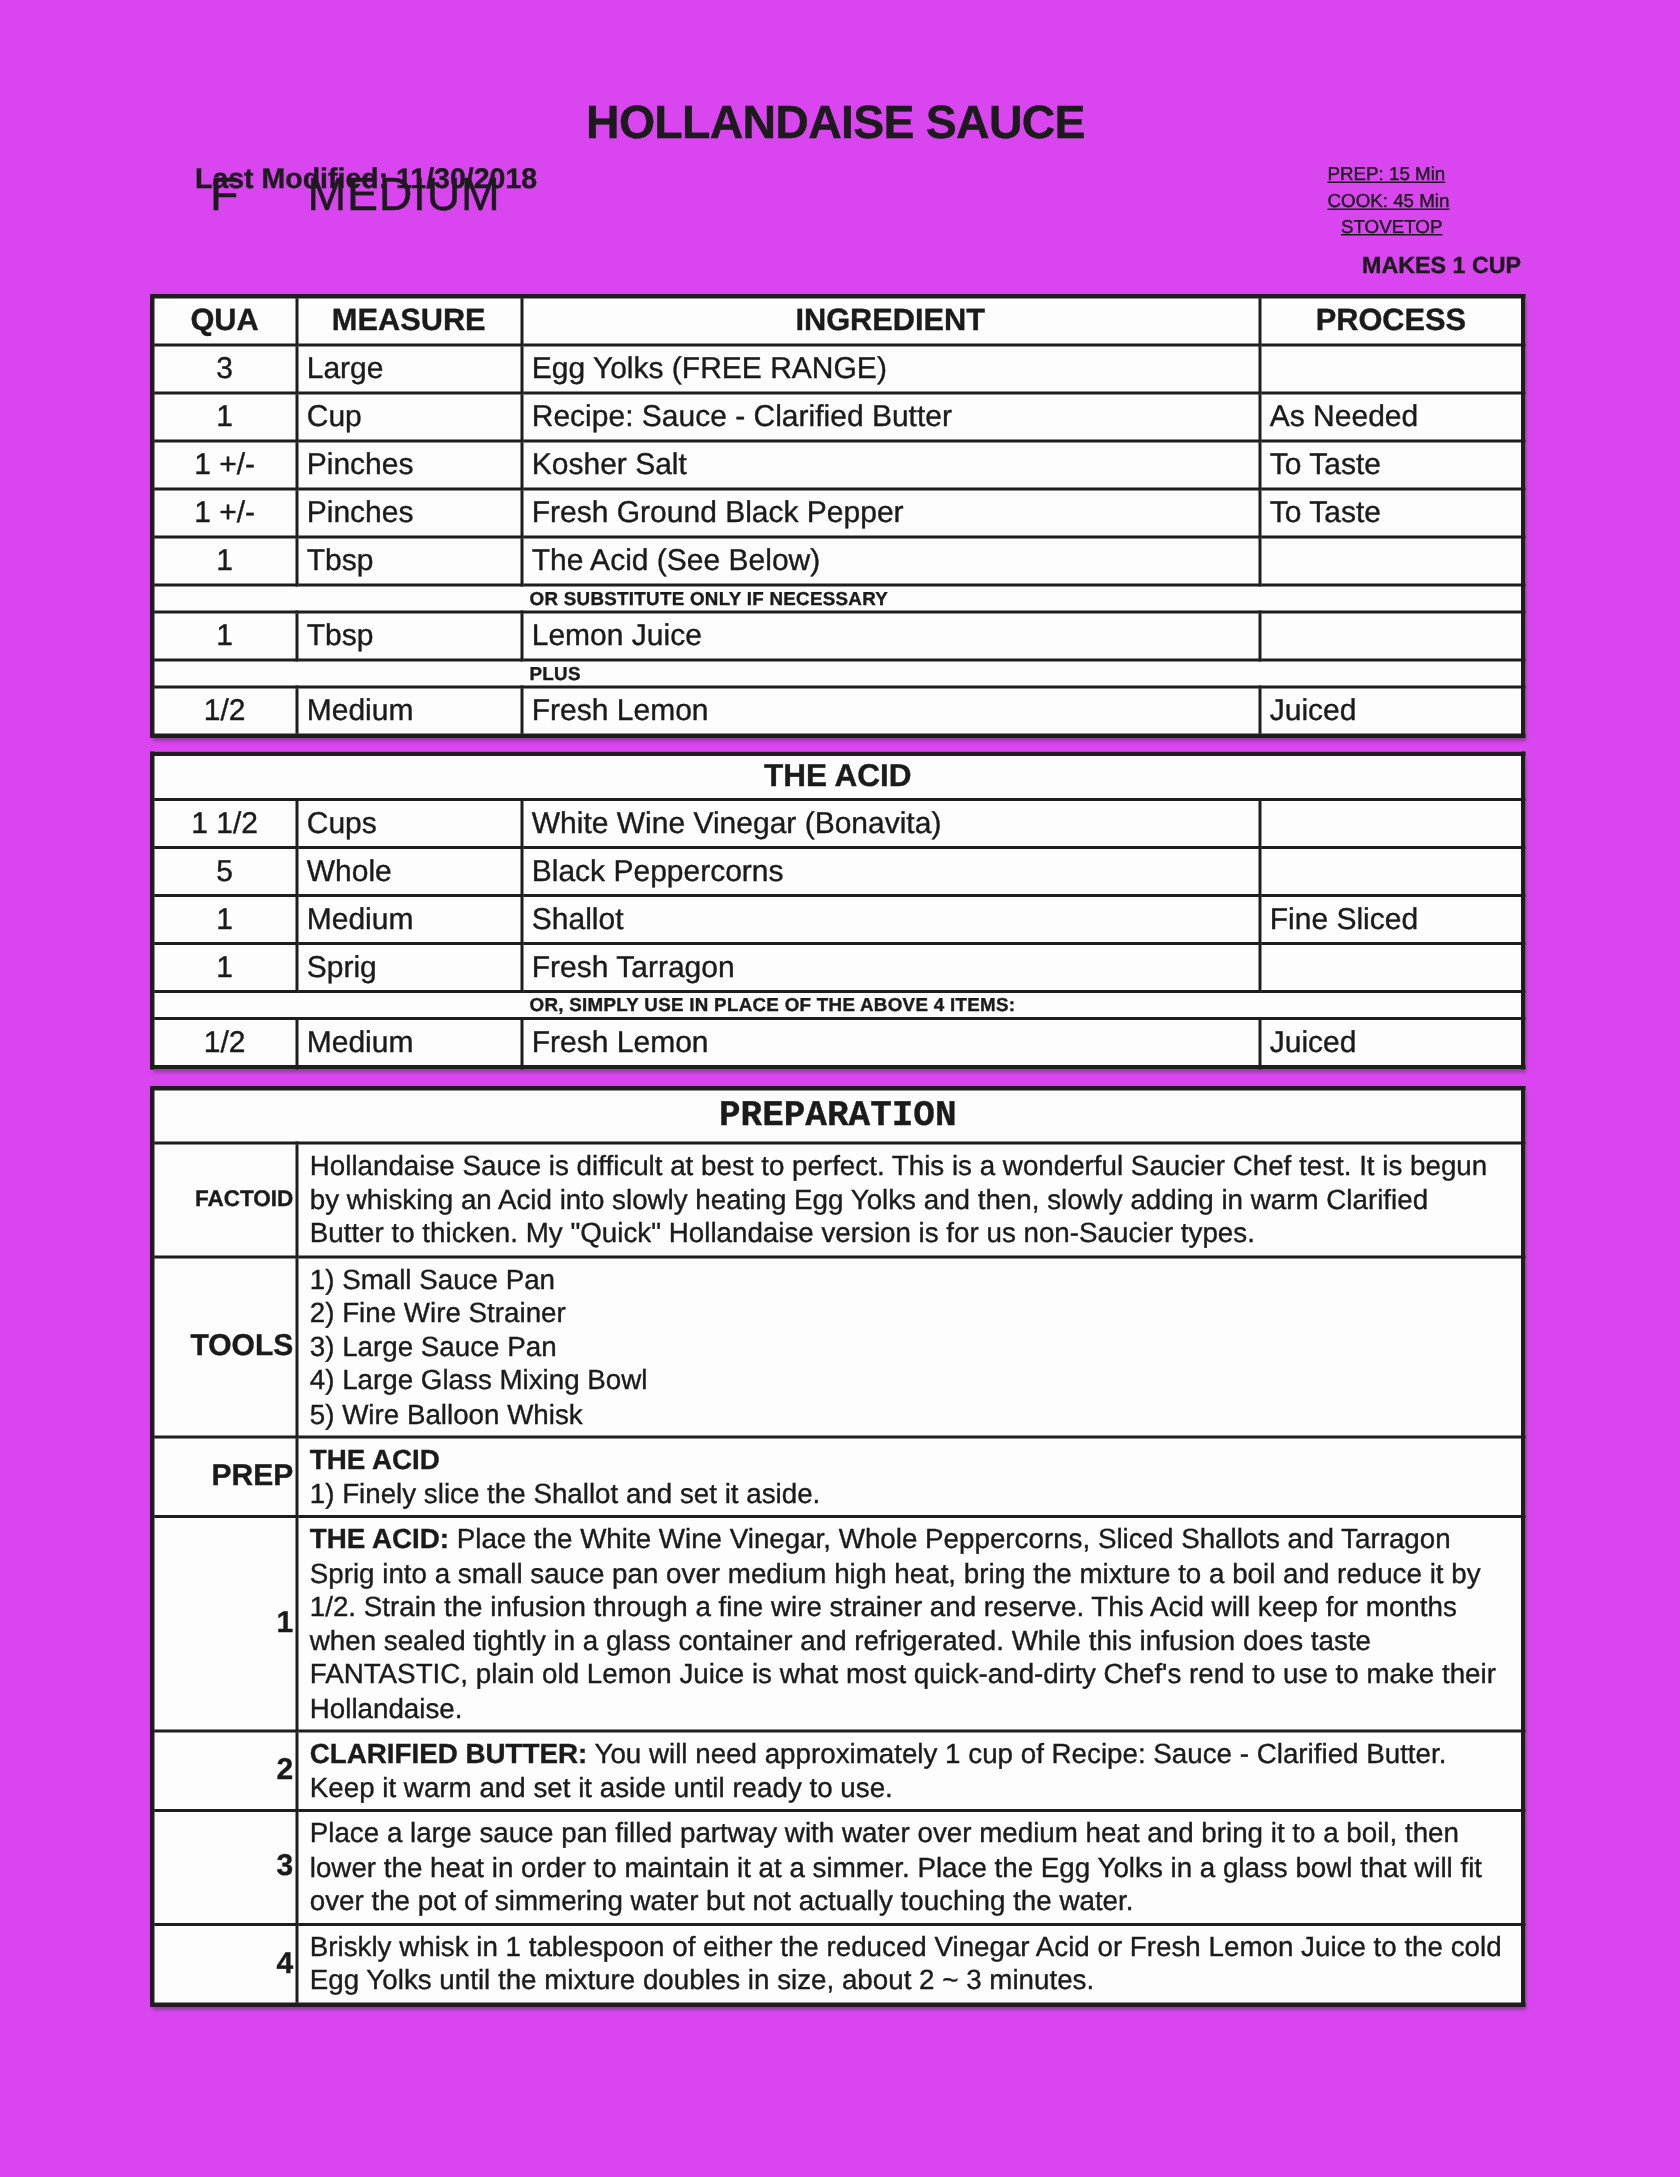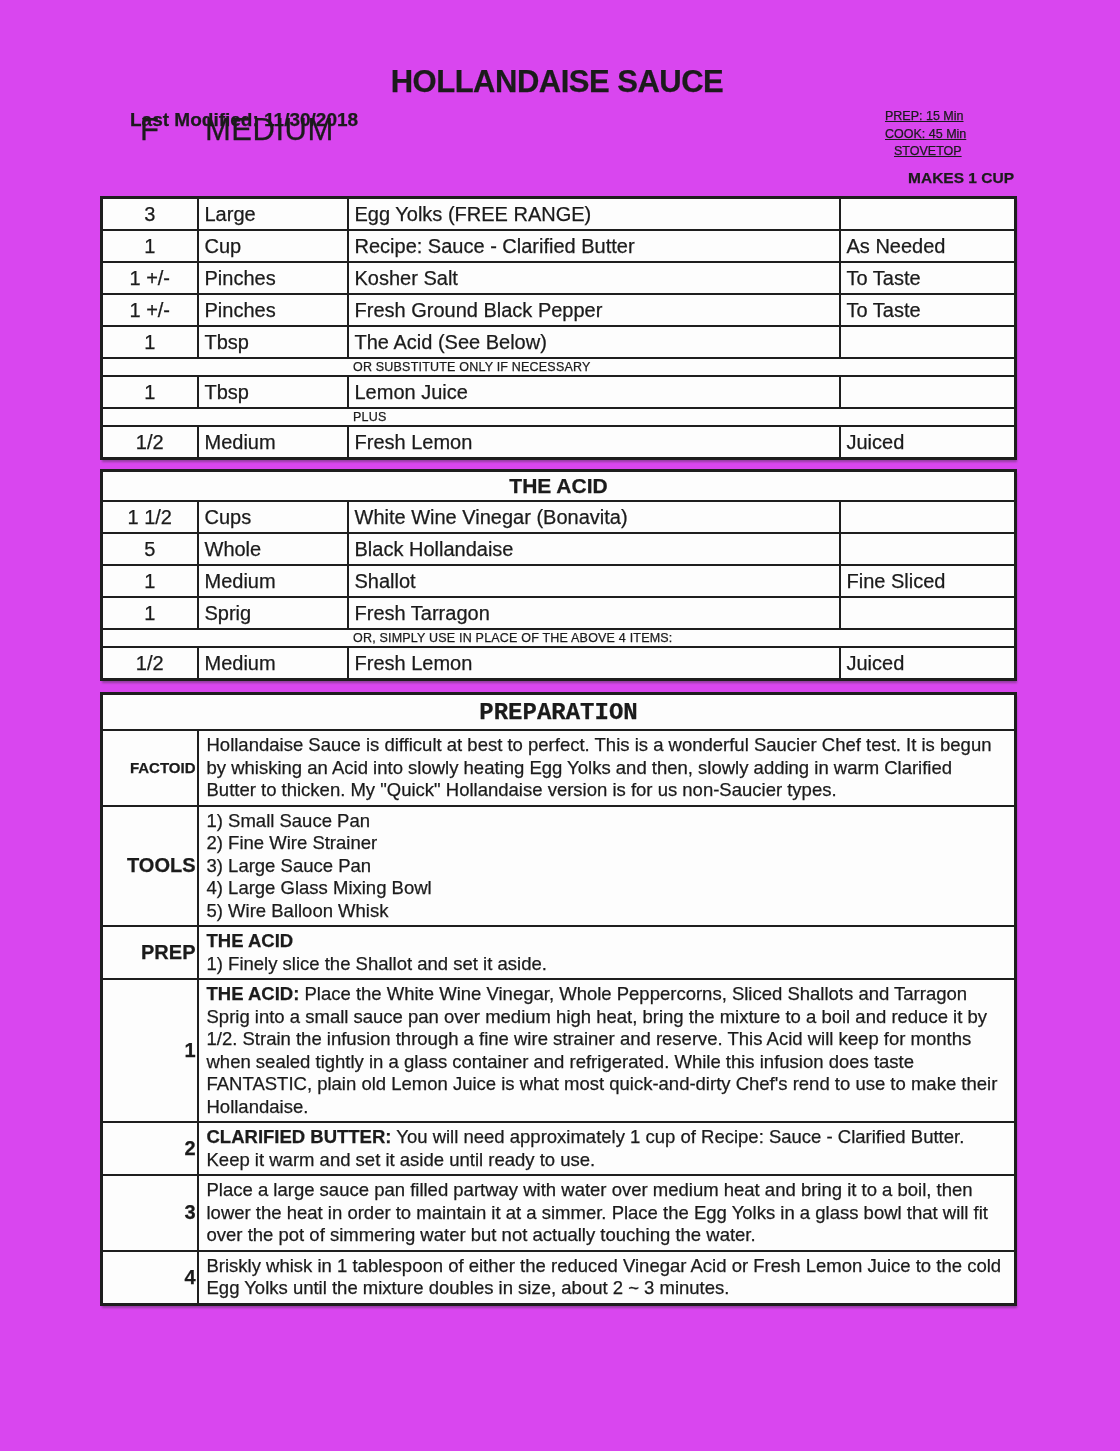--- a/index.html
+++ b/index.html
@@ -26,21 +26,21 @@
   .content{position:absolute;left:100px;top:196px;width:914px;}
   table{border-collapse:collapse;table-layout:fixed;width:914px;background:#fdfdfd;
     box-shadow:1px 3px 2px -1px rgba(50,50,50,.4);}
   table.ing{margin-bottom:9px;}
   table.acid{margin-bottom:11px;}
   td{border:2px solid #1e1e1e;overflow:hidden;white-space:nowrap;}
   table{border:3px solid #1e1e1e;}
   .ing td,.acid td{height:30px;font-size:20px;padding:0 6px;vertical-align:middle;}
   td.qua{text-align:center;padding:0 2px;}
   td.colhead{font-weight:700;text-align:center;font-size:20.5px;}
-  td.note{height:16px;font-size:12.5px;font-weight:400;padding-left:250px;letter-spacing:0.2px;}
+  td.note{height:16px;font-size:12.5px;font-weight:700;padding-left:250px;letter-spacing:0.2px;}
   td.tabletitle{height:28px;text-align:center;font-weight:700;font-size:21px;}
 
   
   .prep td{font-size:18.5px;vertical-align:middle;}
   td.preptitle{height:32px;text-align:center;font-weight:700;font-size:24px;font-family:Liberation Mono, monospace;}
   td.rowlabel{text-align:right;font-weight:700;font-size:20px;}
   td.rowlabel.small{font-size:15px;}
   td.body{white-space:normal;line-height:22.5px;padding:3px 12px 3px 8px;}
   .lead{font-weight:700;}
   .ul{}
@@ -65,20 +65,26 @@
   <div class="content">
 
     <table class="ing">
       <colgroup>
           <col style="width:96px">
           <col style="width:150px">
           <col style="width:492px">
           <col style="width:176px">
         </colgroup>
       <tbody>
+          <tr>
+        <td class="colhead">QUA</td>
+        <td class="colhead">MEASURE</td>
+        <td class="colhead">INGREDIENT</td>
+        <td class="colhead">PROCESS</td>
+      </tr>
       <tr>
         <td class="qua">3</td>
         <td>Large</td>
         <td>Egg Yolks (FREE RANGE)</td>
         <td></td>
       </tr>
       <tr>
         <td class="qua">1</td>
         <td>Cup</td>
         <td>Recipe: Sauce - Clarified Butter</td>
@@ -136,21 +142,21 @@
       </tr>
       <tr>
         <td class="qua">1 1/2</td>
         <td>Cups</td>
         <td>White Wine Vinegar (Bonavita)</td>
         <td></td>
       </tr>
       <tr>
         <td class="qua">5</td>
         <td>Whole</td>
-        <td>Black Hollandaise</td>
+        <td>Black Peppercorns</td>
         <td></td>
       </tr>
       <tr>
         <td class="qua">1</td>
         <td>Medium</td>
         <td>Shallot</td>
         <td>Fine Sliced</td>
       </tr>
       <tr>
         <td class="qua">1</td>

